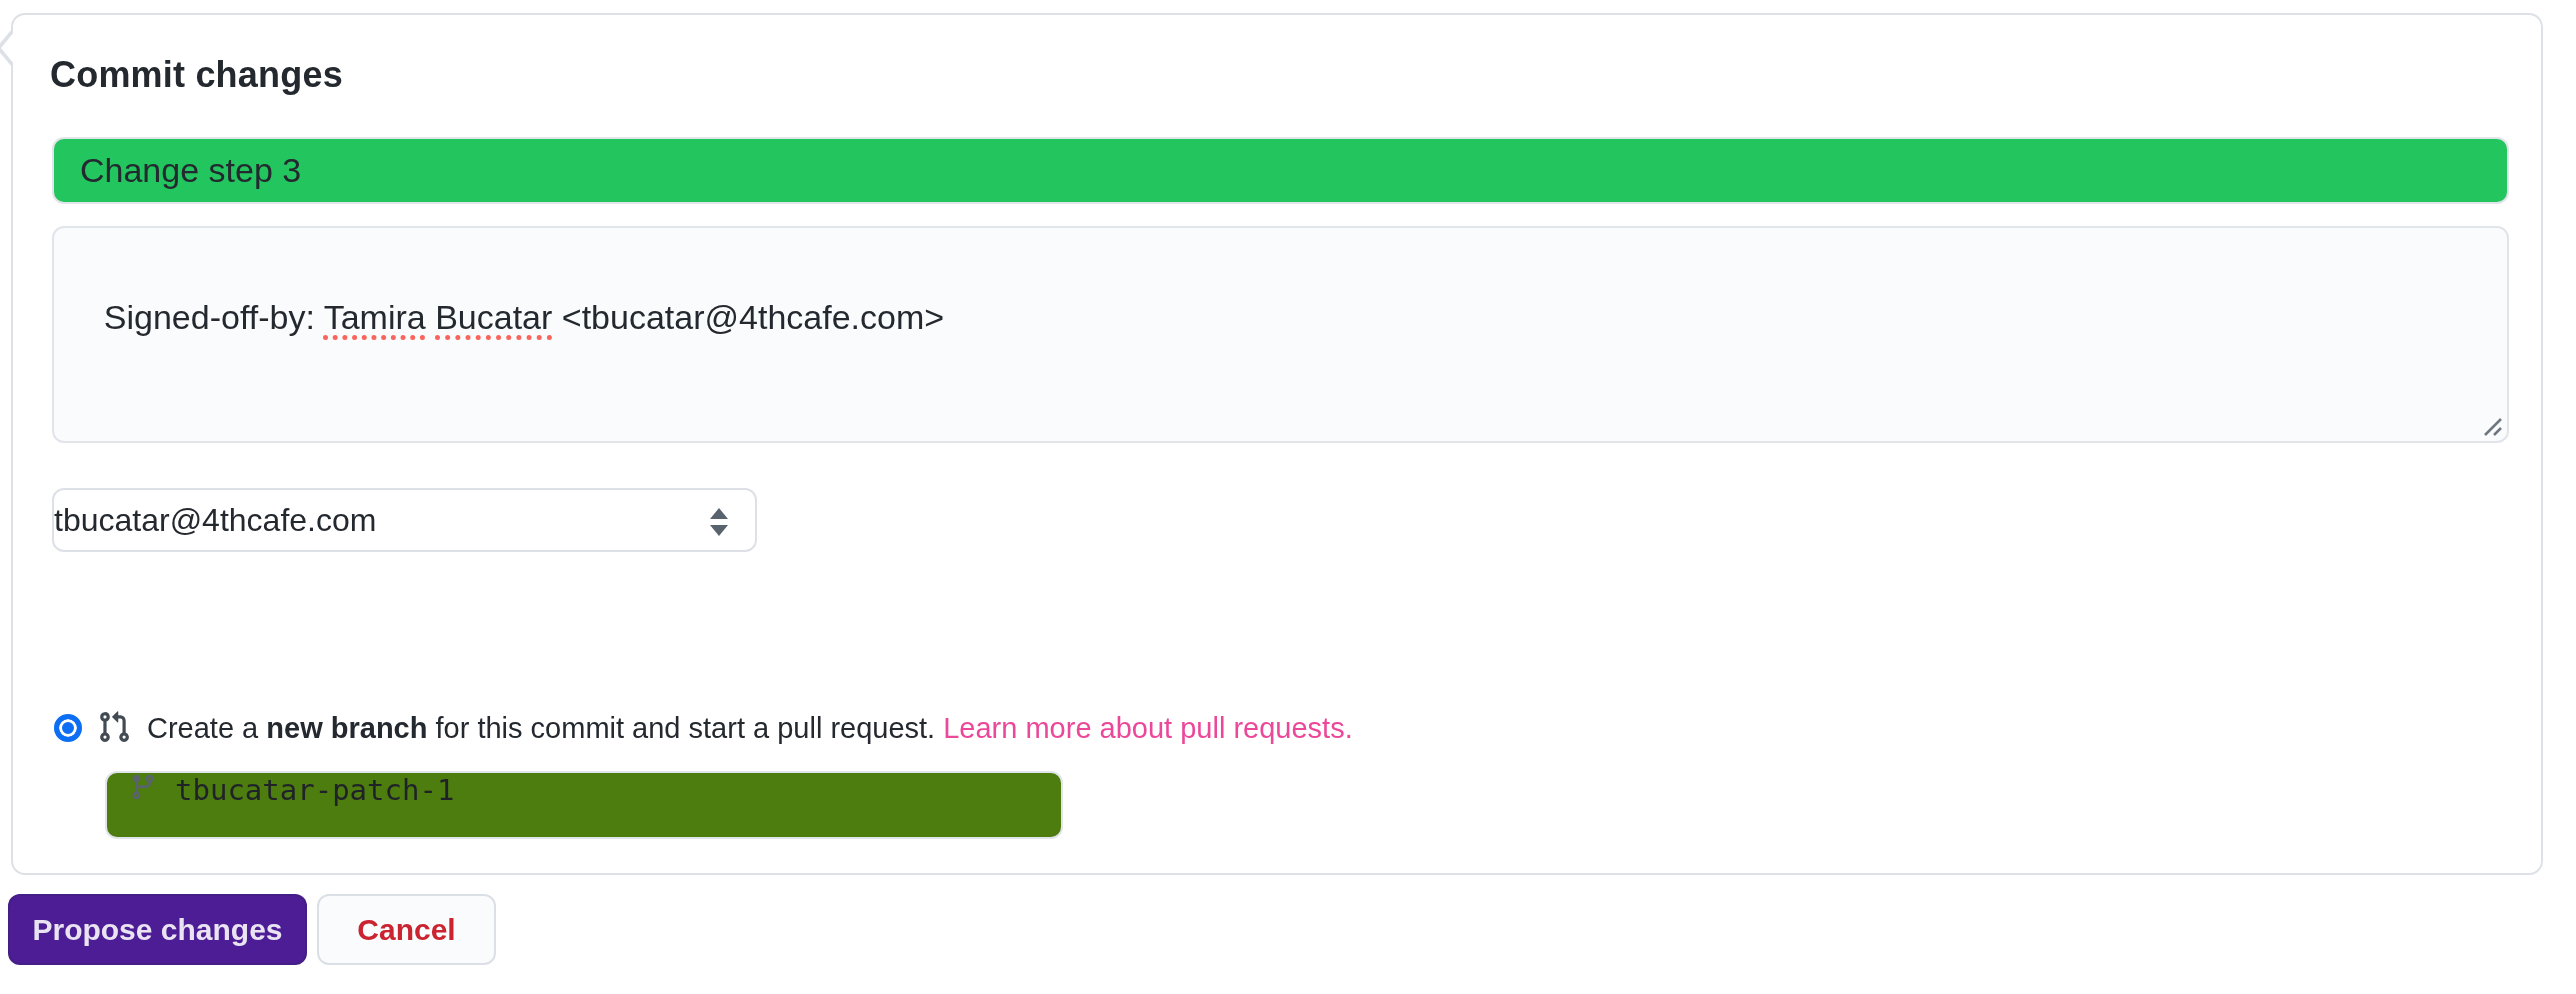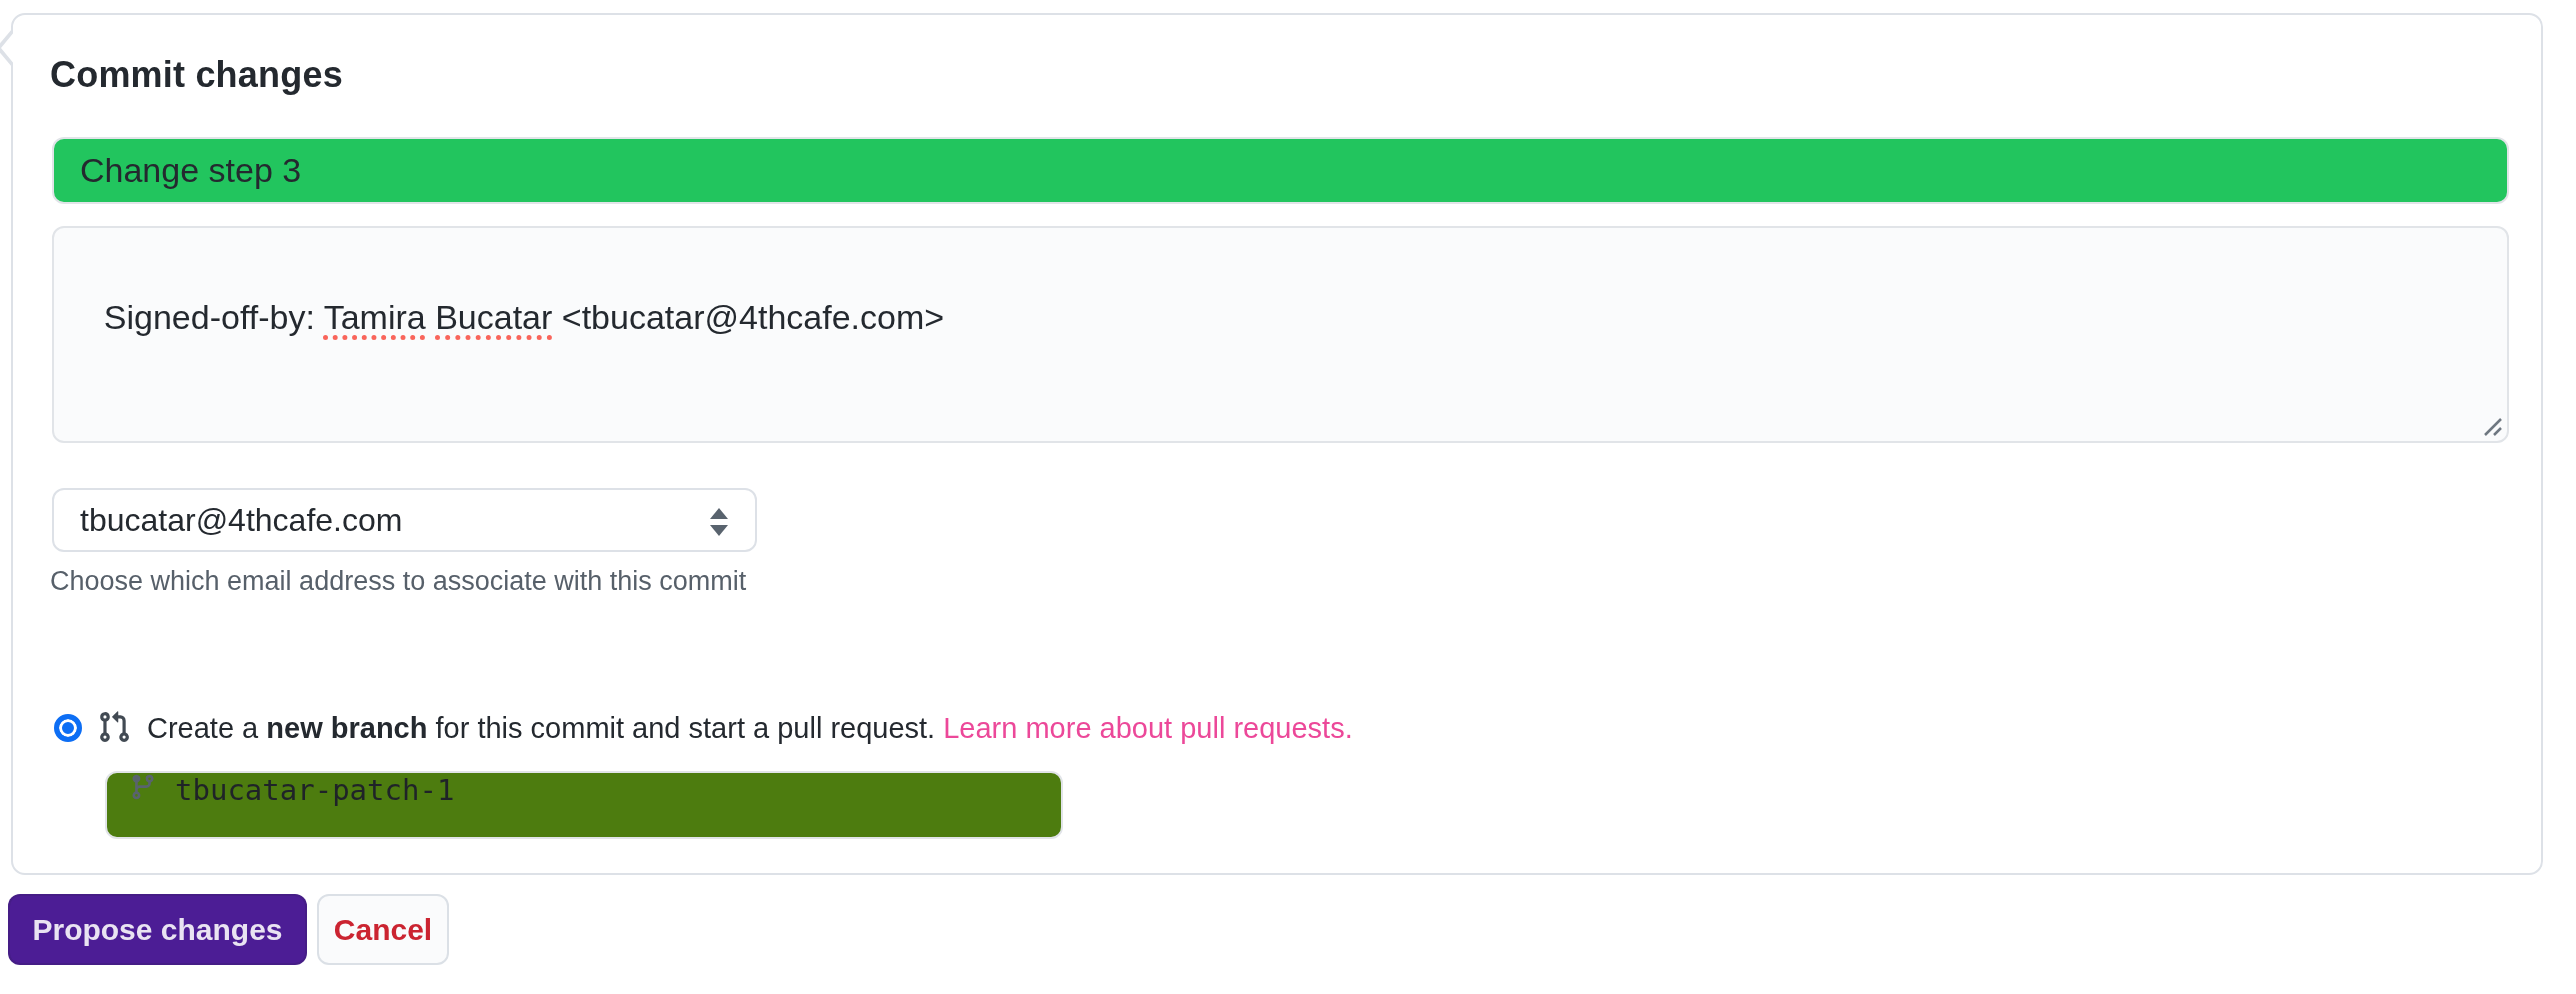--- a/index.html
+++ b/index.html
@@ -59,21 +59,21 @@
   }
   .resize-grip {
     position: absolute; right: 4px; bottom: 4px; width: 26px; height: 26px;
   }
 
   .email-select {
     left: 39px; top: 473px; width: 705px; height: 64px;
     background: #ffffff; border: 2px solid #dde1e7; border-radius: 12px;
     display: flex; align-items: center; cursor: default;
   }
-  .email-select-value { font-size: 32px; color: #24292f; padding-left: 26px; }
+  .email-select-value { font-size: 32px; color: #24292f; }
   .select-chevrons { position: absolute; right: 22px; top: 15px; }
 
   .helper-text {
     left: 37px; top: 551px;
     font-size: 27px; color: #57606a;
   }
 
   
   .radio {
     left: 41px; top: 699px; width: 28px; height: 28px;
@@ -111,21 +111,21 @@
     cursor: pointer;
   }
   .btn-propose {
     left: 8px; width: 299px;
     background: #4c1d95;
     border: 2px solid rgba(27, 31, 35, 0.12);
     color: rgba(255, 255, 255, 0.88);
     cursor: default;
   }
   .btn-cancel {
-    left: 317px; width: 132px;
+    left: 317px; width: 179px;
     background: #fafbfc;
     border: 2px solid #dbe0e6;
     color: #cb2431;
   }
 </style>
 </head>
 <body>
 
 <div class="abs card">
   <span class="card-caret-outer"></span>
@@ -144,21 +144,20 @@
   </div>
 
   <div class="abs email-select">
     <span class="email-select-value">tbucatar@4thcafe.com</span>
     <svg class="select-chevrons" width="28" height="34" viewBox="0 0 28 34">
       <path d="M14 3 L23 14 L5 14 Z" fill="#59636e"></path>
       <path d="M14 31 L5 20 L23 20 Z" fill="#59636e"></path>
     </svg>
   </div>
 
-  <div class="abs helper-text">Choose which email address to associate with this commit</div>
 
   <span class="abs radio" role="radio" aria-checked="true"></span>
 
   <svg class="abs pr-icon-wrap" viewBox="0 0 16 16">
     <path fill="#424a53" d="M7.177 3.073L9.573.677A.25.25 0 0110 .854v4.792a.25.25 0 01-.427.177L7.177 3.427a.25.25 0 010-.354zM3.75 2.5a.75.75 0 100 1.5.75.75 0 000-1.5zm-2.25.75a2.25 2.25 0 113 2.122v5.256a2.251 2.251 0 11-1.5 0V5.372A2.25 2.25 0 011.5 3.25zM11 2.5h-1V4h1a1 1 0 011 1v5.628a2.251 2.251 0 101.5 0V5A2.5 2.5 0 0011 2.5zm1 10.25a.75.75 0 111.5 0 .75.75 0 01-1.5 0zM3.75 12a.75.75 0 100 1.5.75.75 0 000-1.5z"></path>
   </svg>
 
   <div class="abs branch-option-label"><span>Create a </span><span class="bold">new branch</span><span> for this commit and start a pull request. </span><a class="learn-link" href="#">Learn more about pull requests.</a></div>
 
   <div class="abs branch-input">

